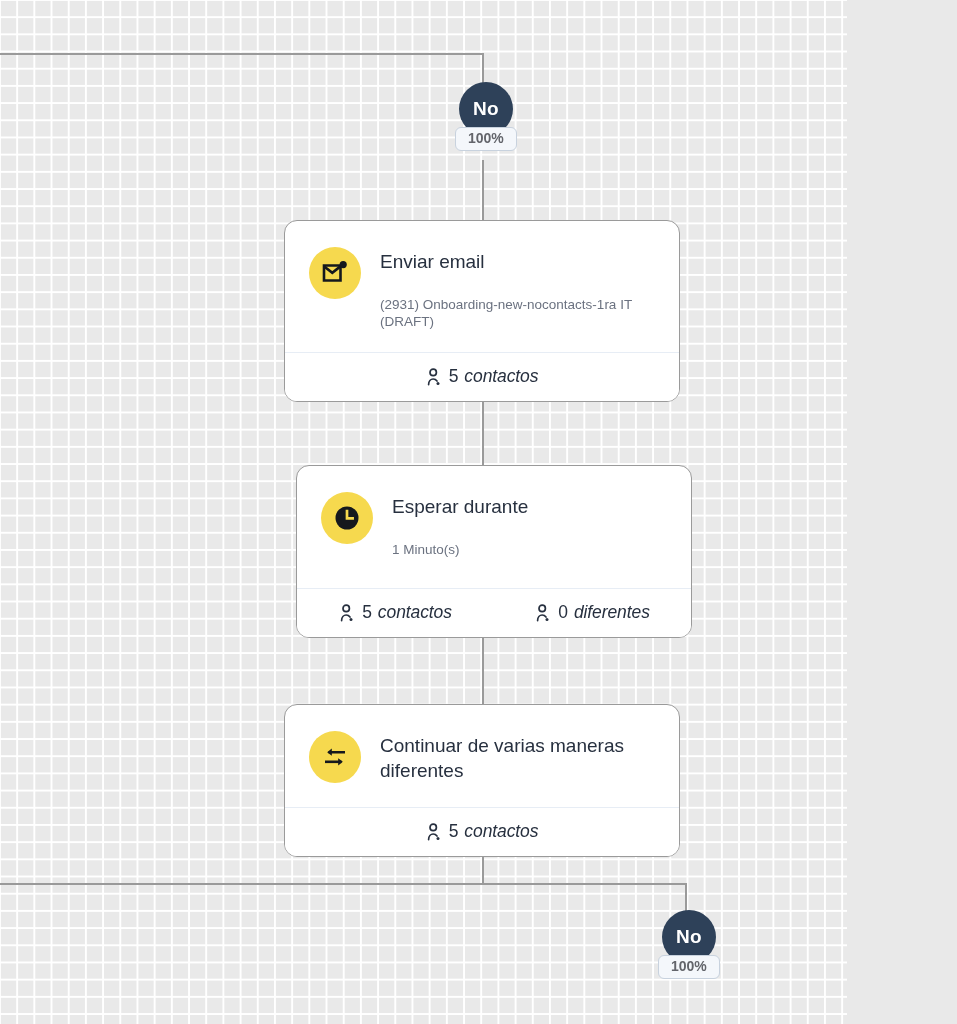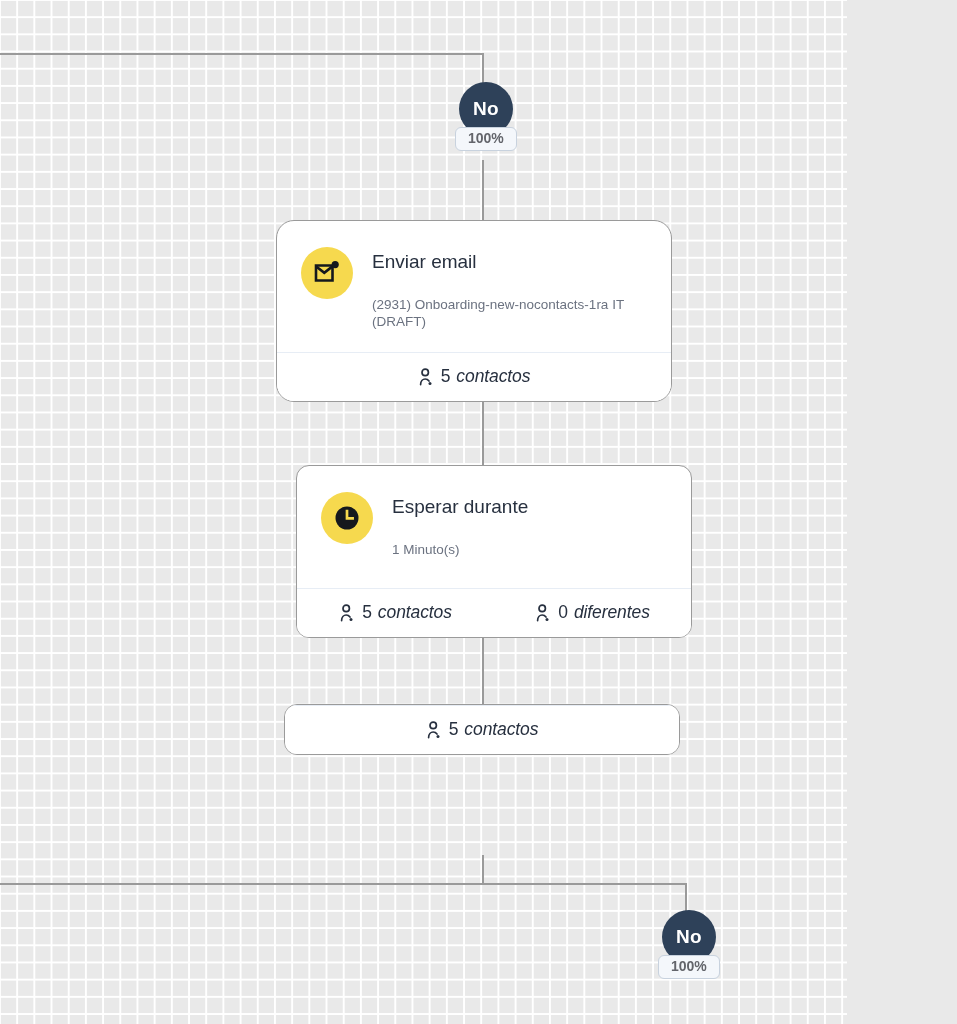--- a/index.html
+++ b/index.html
@@ -150,21 +150,21 @@
 
   <div class="edge edge-v" style="left:482px; top:855px; height:30px;"></div>
   <div class="edge edge-h" style="left:0px; top:883px; width:687px;"></div>
   <div class="edge edge-v" style="left:685px; top:883px; height:33px;"></div>
 
   <div class="branch-badge" style="left:455px; top:82px;">
     <div class="branch-circle">No</div>
     <div class="branch-pct">100%</div>
   </div>
 
-  <div class="node" id="node-email" style="left:276px; top:220px;border-radius:18px;">
+  <div class="node" id="node-email" style="left:284px; top:220px;">
     <div class="node-body">
       <div class="node-icon">
         <svg width="28" height="28" viewBox="0 0 28 28" aria-hidden="true">
           <path d="M3 6.5h16.5v15H3z" fill="none" stroke="#15181d" stroke-width="2.6"></path>
           <path d="M4.2 8.2l7.1 5.6 7.1-5.6" fill="none" stroke="#15181d" stroke-width="2.6" stroke-linecap="square"></path>
           <circle cx="22.2" cy="5.6" r="3.6" fill="#15181d"></circle>
         </svg>
       </div>
       <div class="node-text">
         <p class="node-title">Enviar email</p>
@@ -213,20 +213,33 @@
           <path d="M2.6 16.6c0-3.5 2.1-5.6 4.6-5.6 1.5 0 2.9.8 3.8 2.1" fill="none" stroke="#27303f" stroke-width="1.7" stroke-linecap="round"></path>
           <circle cx="12" cy="15.6" r="1.5" fill="#27303f"></circle>
         </svg>
         <span>0</span>
         <span class="stat-label">diferentes</span>
       </div>
     </div>
   </div>
 
   <div class="node" id="node-branch" style="left:284px; top:704px;">
+    <div class="node-body">
+      <div class="node-icon">
+        <svg width="26" height="26" viewBox="0 0 26 26" aria-hidden="true">
+          <path d="M23 8.2H6.5" fill="none" stroke="#15181d" stroke-width="2.6"></path>
+          <path d="M9.8 4.6L5.2 8.2l4.6 3.6z" fill="#15181d"></path>
+          <path d="M3 17.8h16.5" fill="none" stroke="#15181d" stroke-width="2.6"></path>
+          <path d="M16.2 14.2l4.6 3.6-4.6 3.6z" fill="#15181d"></path>
+        </svg>
+      </div>
+      <div class="node-text">
+        <p class="node-title">Continuar de varias maneras diferentes</p>
+      </div>
+    </div>
     <div class="node-footer">
       <div class="footer-cell">
         <svg class="person-icon" width="17" height="18" viewBox="0 0 17 18" aria-hidden="true">
           <circle cx="7.2" cy="4.4" r="3.2" fill="none" stroke="#27303f" stroke-width="1.7"></circle>
           <path d="M2.6 16.6c0-3.5 2.1-5.6 4.6-5.6 1.5 0 2.9.8 3.8 2.1" fill="none" stroke="#27303f" stroke-width="1.7" stroke-linecap="round"></path>
           <circle cx="12" cy="15.6" r="1.5" fill="#27303f"></circle>
         </svg>
         <span>5</span>
         <span class="stat-label">contactos</span>
       </div>

